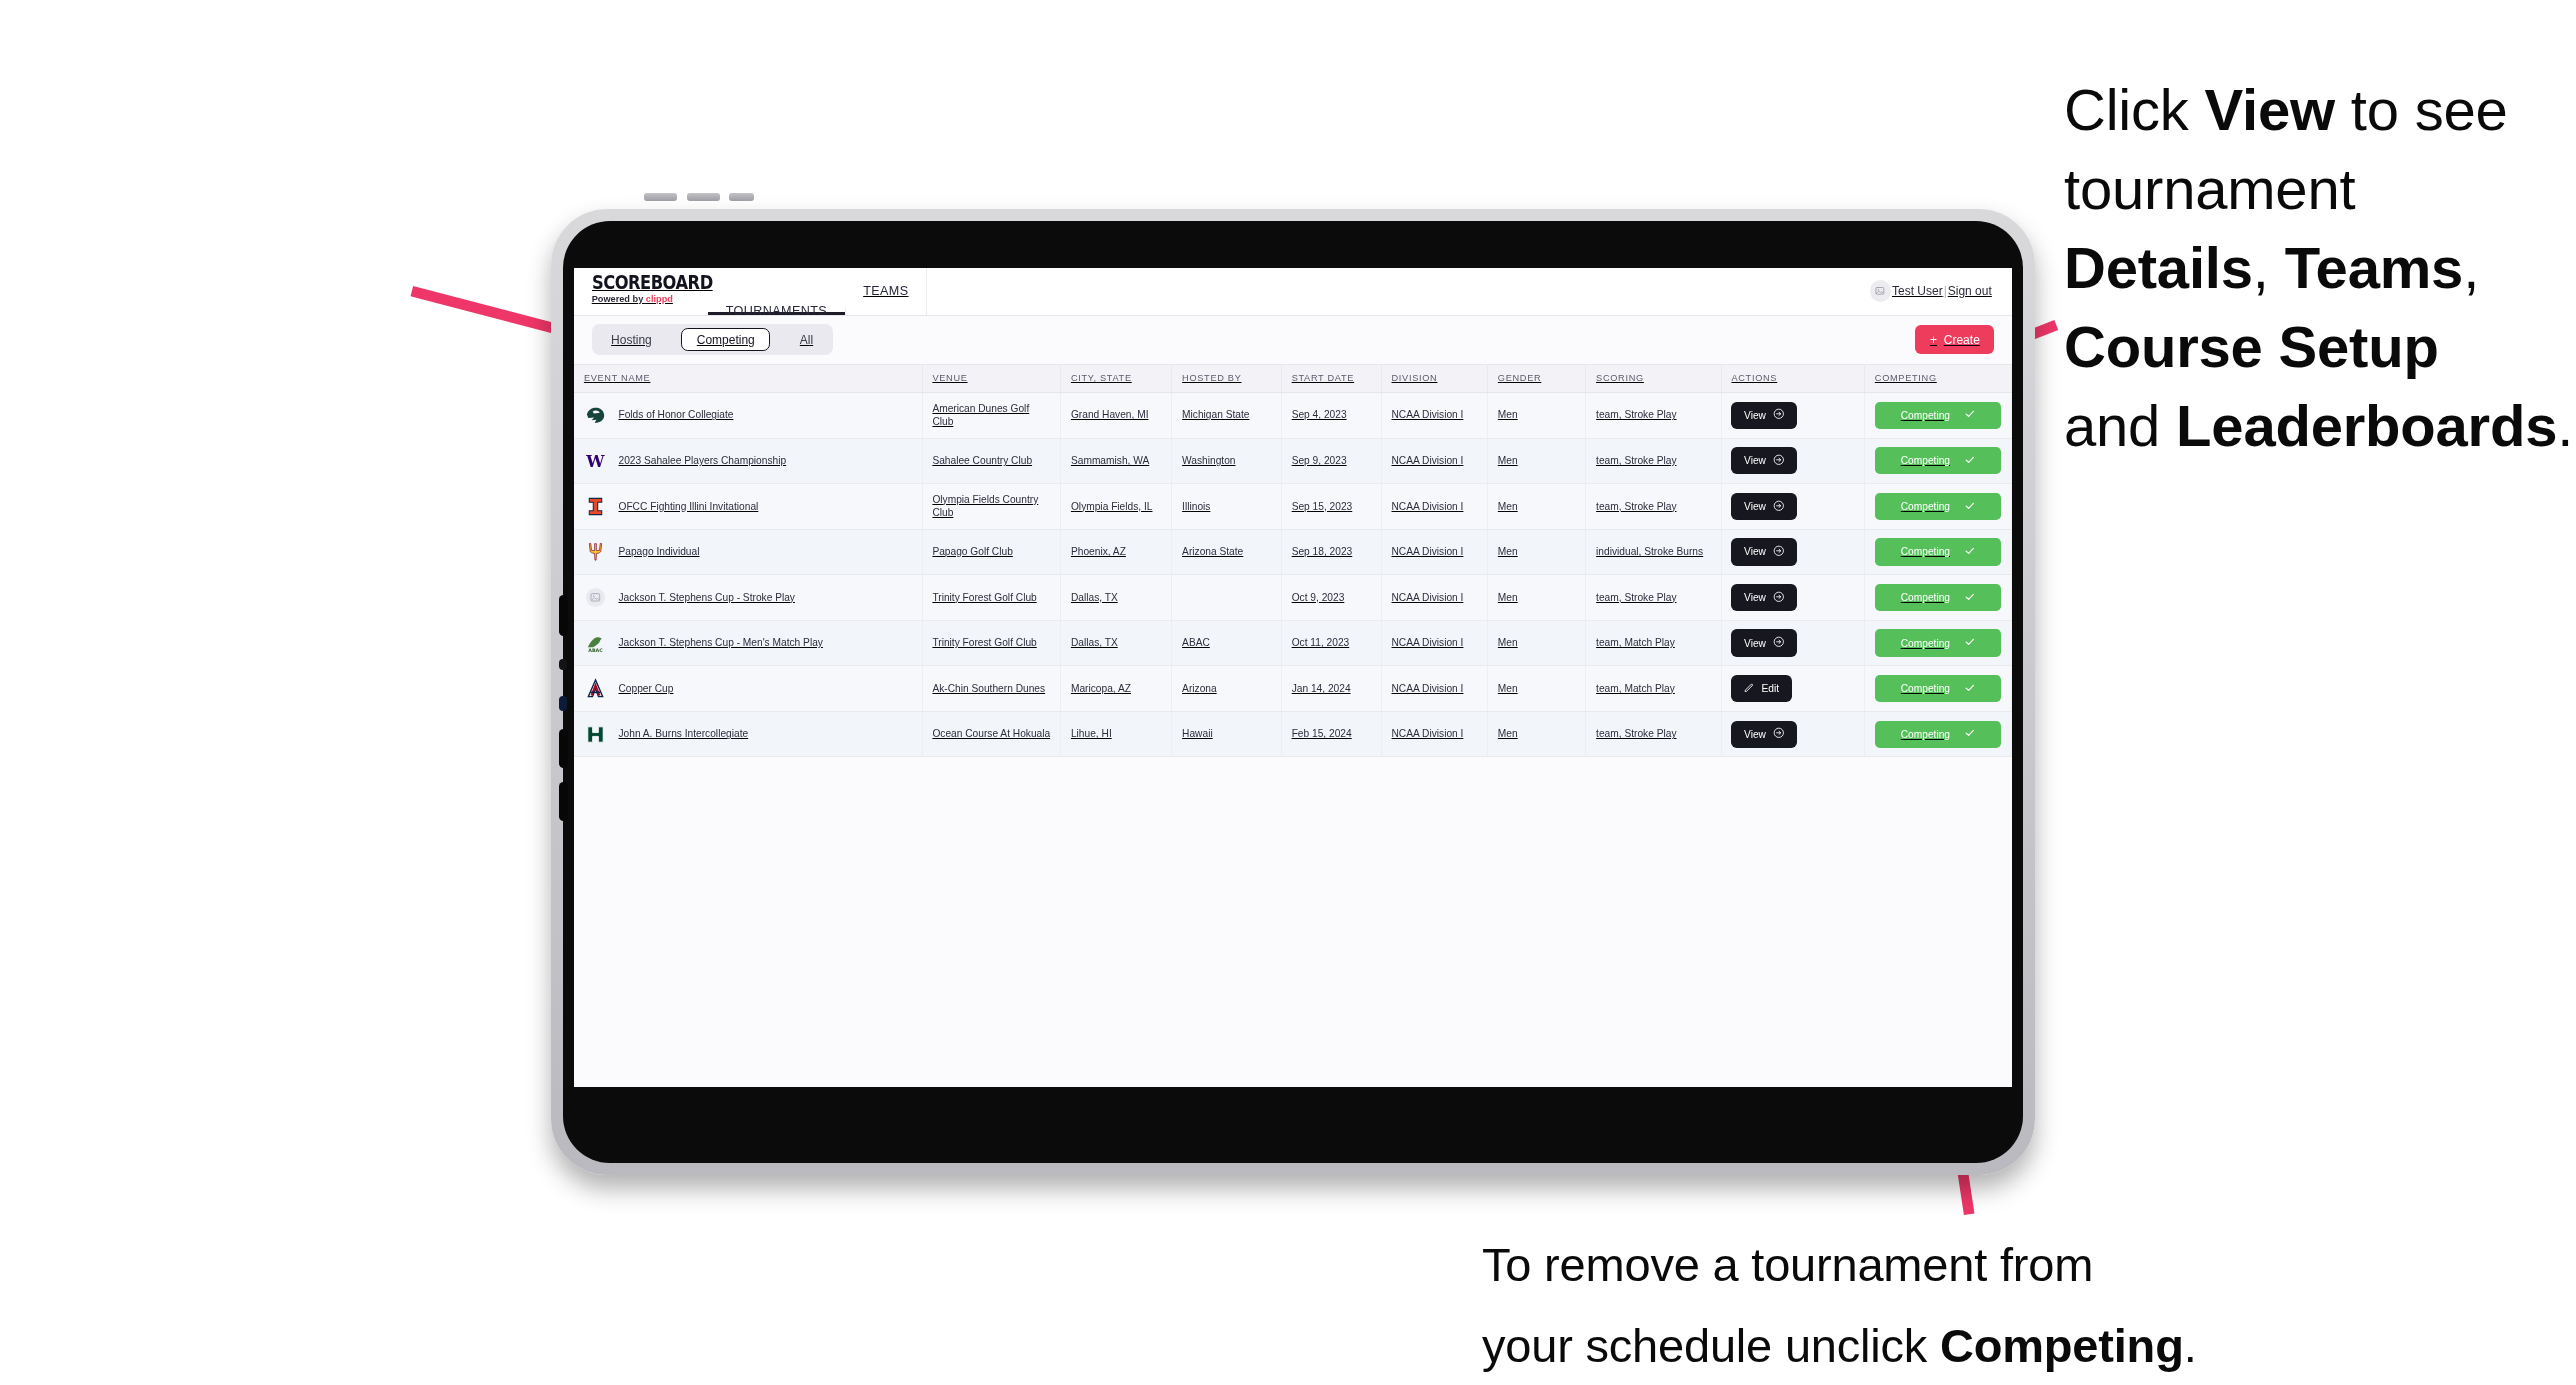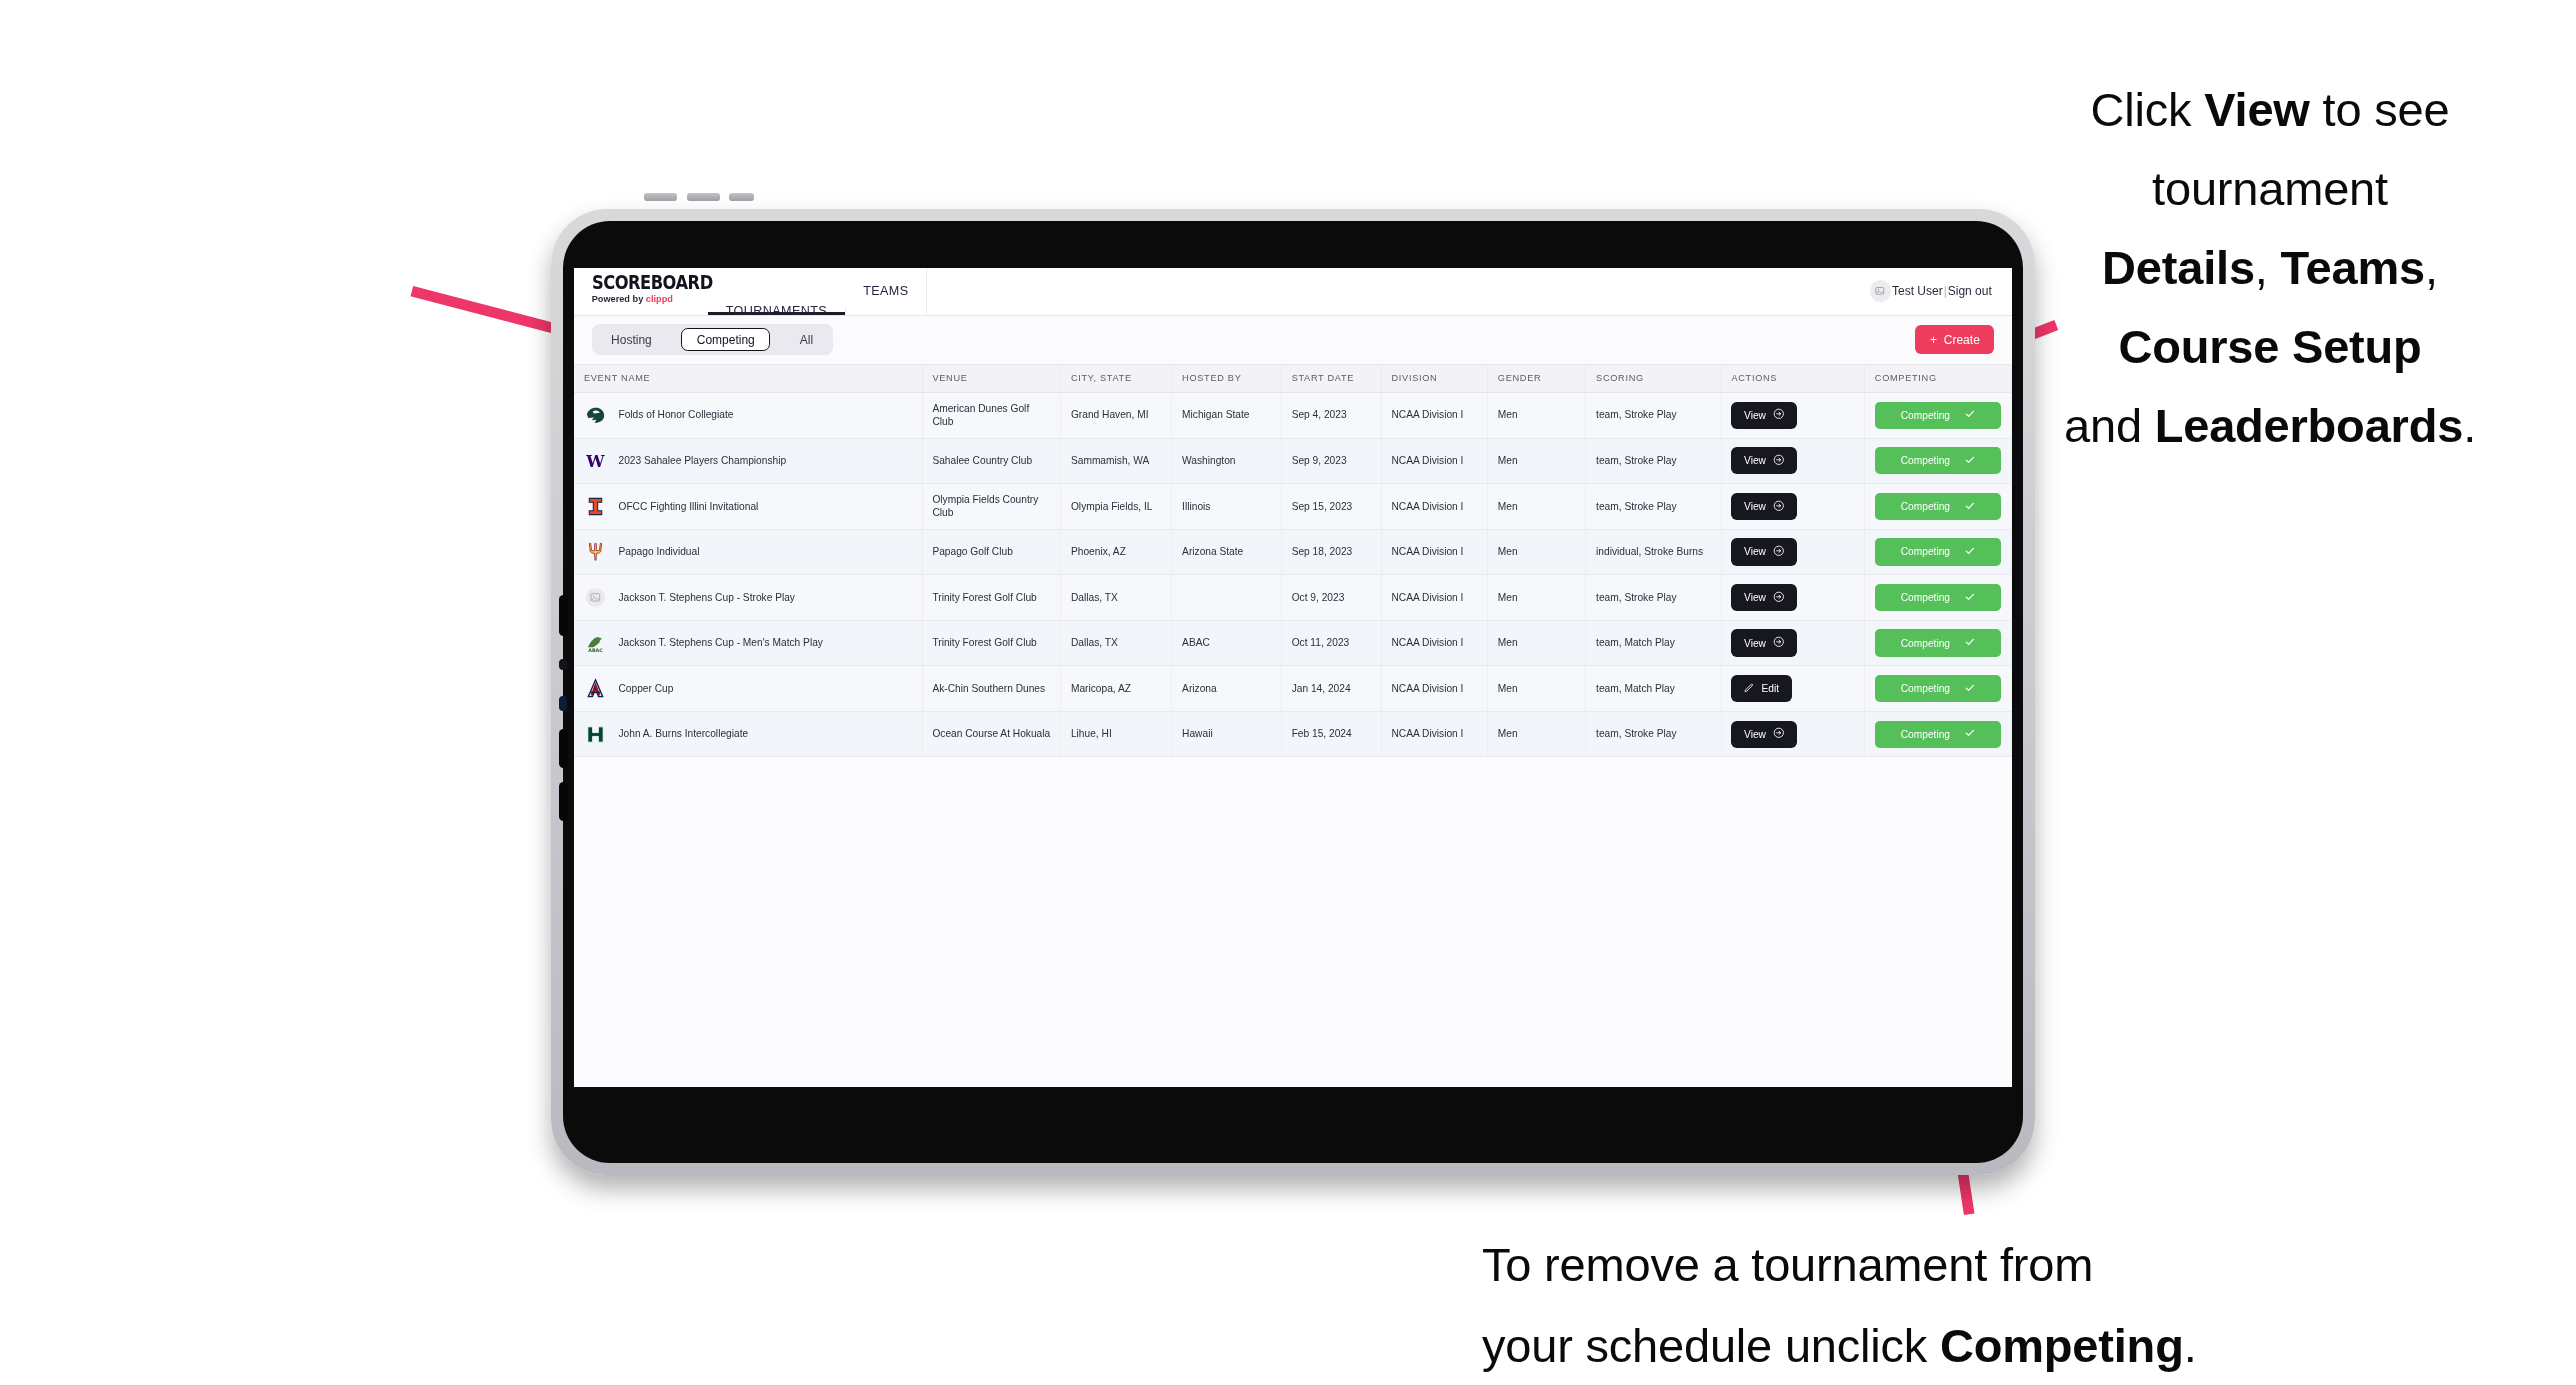--- a/index.html
+++ b/index.html
@@ -10,21 +10,21 @@
     overflow: hidden;
   }
   .canvas { position: relative; width: 2576px; height: 1386px; background: #fff; }
 
   
   .annot { position: absolute; color: #0a0a0a; letter-spacing: -0.2px; }
   .annot .ln { display: block; white-space: pre; }
   .annot b { font-weight: 700; }
 
   #annot-left  { left: 3.9px;  top: 163px; font-size: 47px; line-height: 79px; }
-  #annot-top-right { left: 2064px; top: 70px; font-size: 47px; line-height: 79px; text-align: center; }
+  #annot-top-right { left: 2064px; top: 70px; font-size: 58px; line-height: 79px; }
   #annot-bottom-right { left: 1482px; top: 1224px; font-size: 47px; line-height: 81px; }
 
   
   .arrow-svg { position: absolute; overflow: visible; pointer-events: none; }
 
   
   #tablet {
     position: absolute; left: 551px; top: 209px;
     width: 1484px; height: 966px;
     background: linear-gradient(180deg,#d9d9dc 0%, #c9c9ce 50%, #b9b9bf 100%);
@@ -51,21 +51,21 @@
   #sdot-2 { top: 438px; width: 8.7px; height: 11.6px; background: #141418; }
   #sdot-3 { top: 475px; width: 8.7px; height: 15.5px; background: #0e1b36; }
   #sdot-4 { top: 508px; width: 9.7px; height: 39px; }
   #sdot-5 { top: 561px; width: 9.7px; height: 39px; }
 
   
   #screen {
     width: 100%; height: 100%;
     background: #fbfbfd;
     overflow: hidden; position: relative;
-    display: flex; flex-direction: column;
+    display: flex; flex-direction: column; text-decoration: underline;
   }
 
   
   #navbar {
     height: 48px; background: #ffffff;
     display: flex; align-items: stretch;
     border-bottom: 1px solid #e6e6ea;
     flex: 0 0 auto;
   }
   #brand { padding: 5.8px 0 0 17.5px; width: 134px; }

